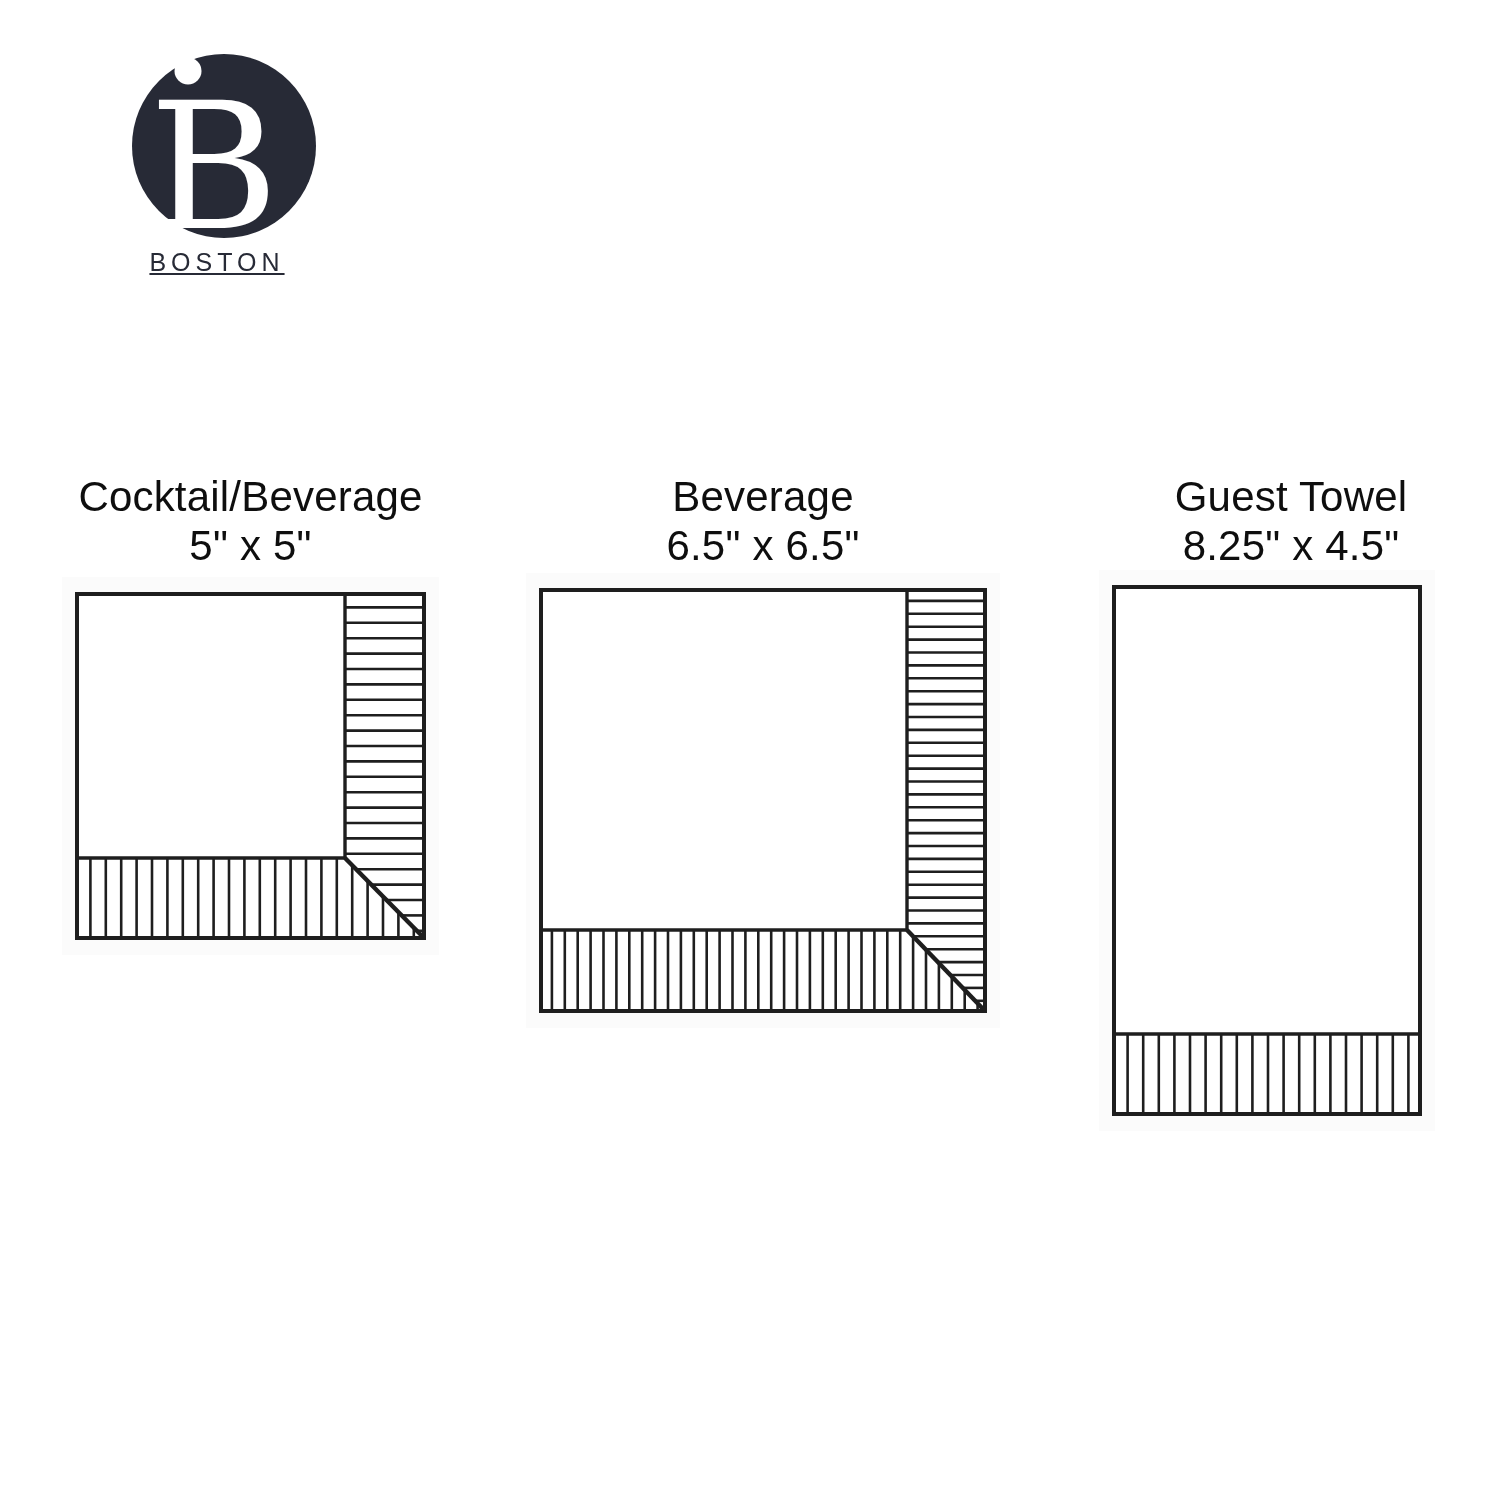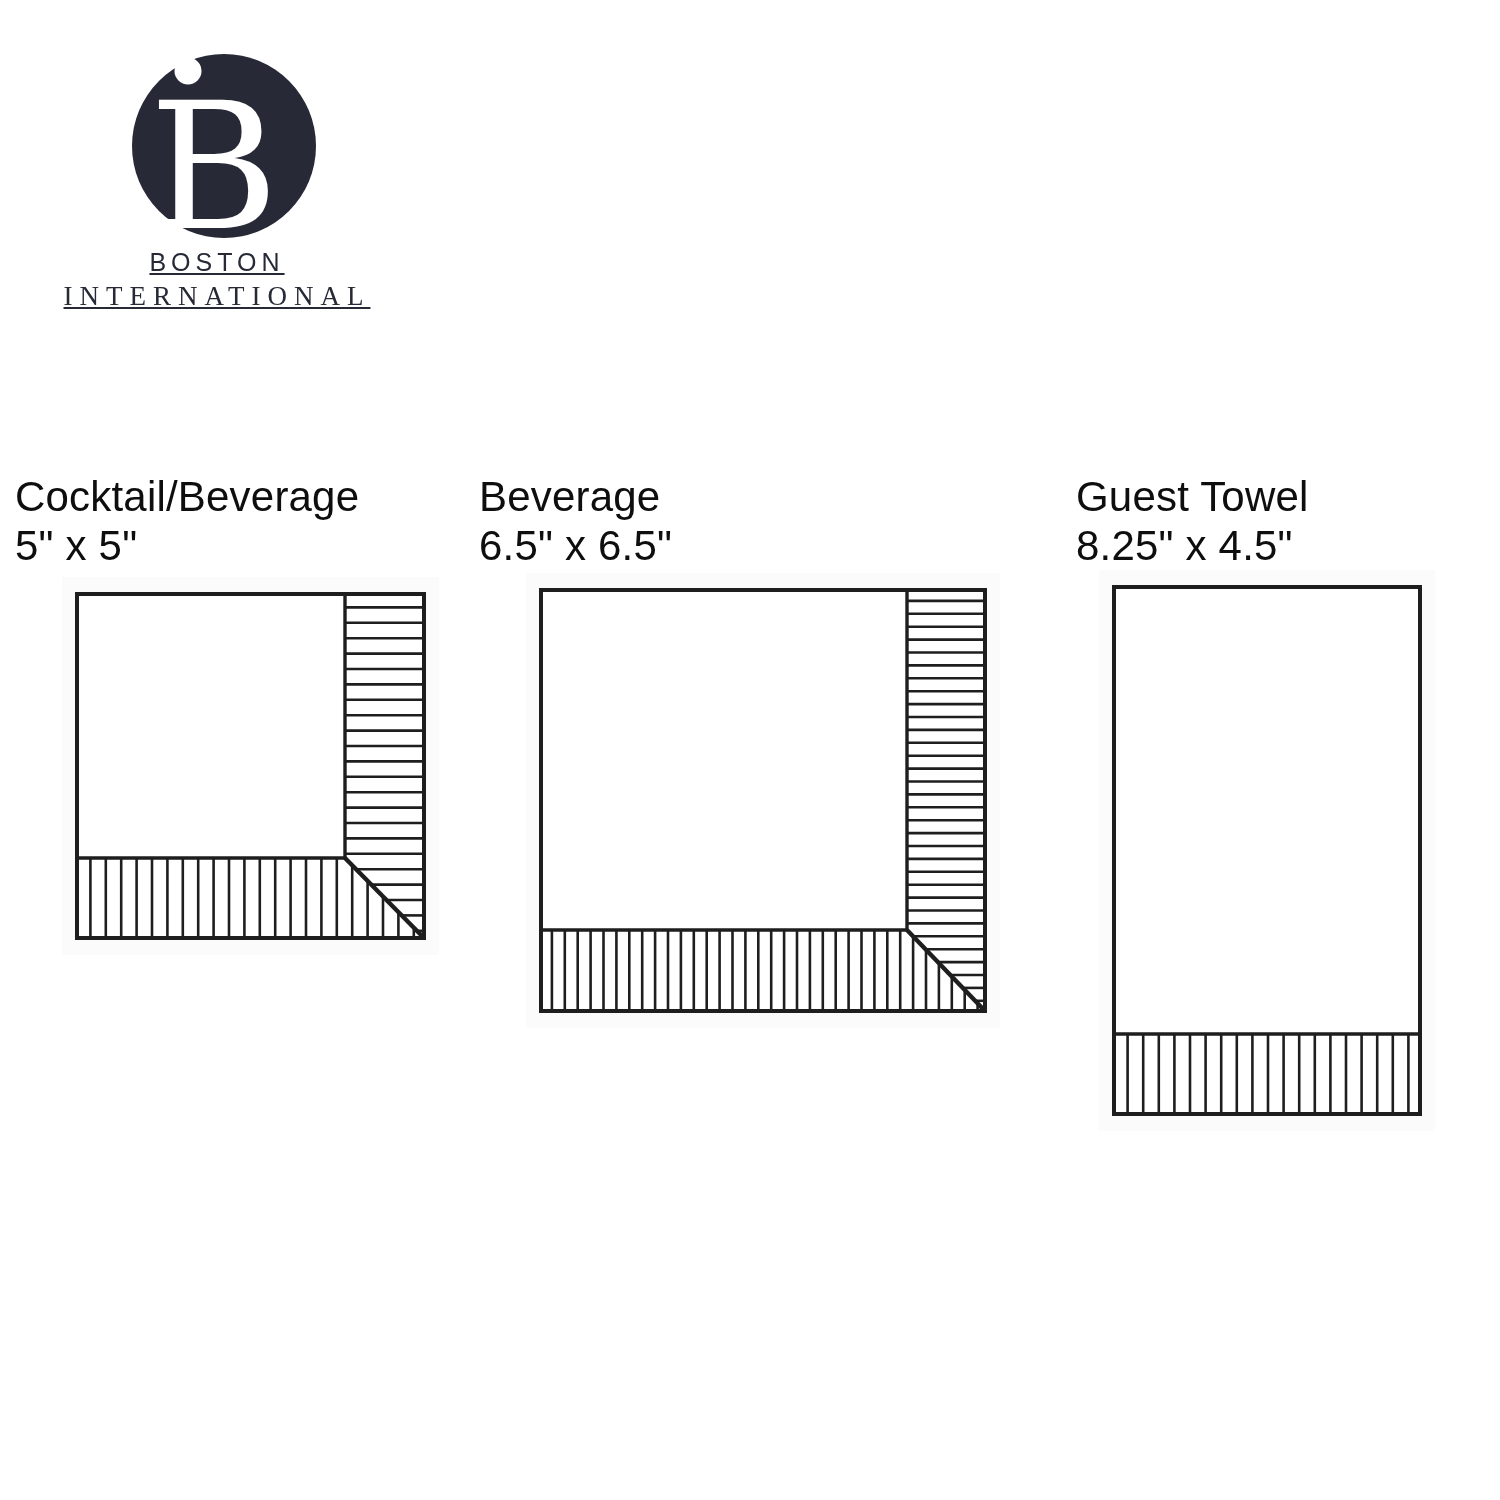--- a/index.html
+++ b/index.html
@@ -9,37 +9,36 @@
   }
   
   .brand{position:absolute;left:0;top:0;width:440px;height:340px;}
   .logo-mark{position:absolute;left:124px;top:46px;}
   .brand-line{position:absolute;left:44px;width:346px;text-align:center;color:#272a36;text-decoration:underline;}
   .brand-primary{top:247px;font-size:25px;letter-spacing:5px;line-height:30px;font-weight:400;}
   .brand-secondary{top:280px;font-family:"Liberation Serif",serif;font-size:27px;letter-spacing:7px;line-height:32px;font-weight:400;}
   
   figure.diagram{display:contents;margin:0;}
   .card{position:absolute;background:#fbfbfb;}
-  figcaption.dtitle{position:absolute;top:472px;text-align:left;color:#0e0e0e;}
+  figcaption.dtitle{position:absolute;top:472px;text-align:center;color:#0e0e0e;}
   figcaption.dtitle span{display:block;font-size:42px;line-height:49px;font-weight:400;letter-spacing:0.2px;}
   svg.napkin{position:absolute;display:block;}
 </style>
 </head>
 <body>
 
 <div class="canvas">
 
   <div class="brand">
     <svg class="logo-mark" width="200" height="200" viewBox="0 0 200 200">
       <circle cx="100" cy="100" r="92" fill="#272a36"></circle>
       <circle cx="64" cy="25" r="13.5" fill="#ffffff"></circle>
       <text x="90" y="182" text-anchor="middle" fill="#ffffff" style="font-family:'DejaVu Serif',serif;font-size:176px;">B</text>
     </svg>
     <div class="brand-line brand-primary">BOSTON</div>
-    <div class="brand-line brand-secondary">INTERNATIONAL</div>
   </div>
 
   <div>
 
     <figure class="diagram">
       <div class="card" style="left: 62px; top: 577px; width: 377px; height: 378px;"></div>
       <figcaption class="dtitle" style="left: 15px; width: 471px;">
         <span>Cocktail/Beverage</span>
         <span>5" x 5"</span>
       </figcaption>

